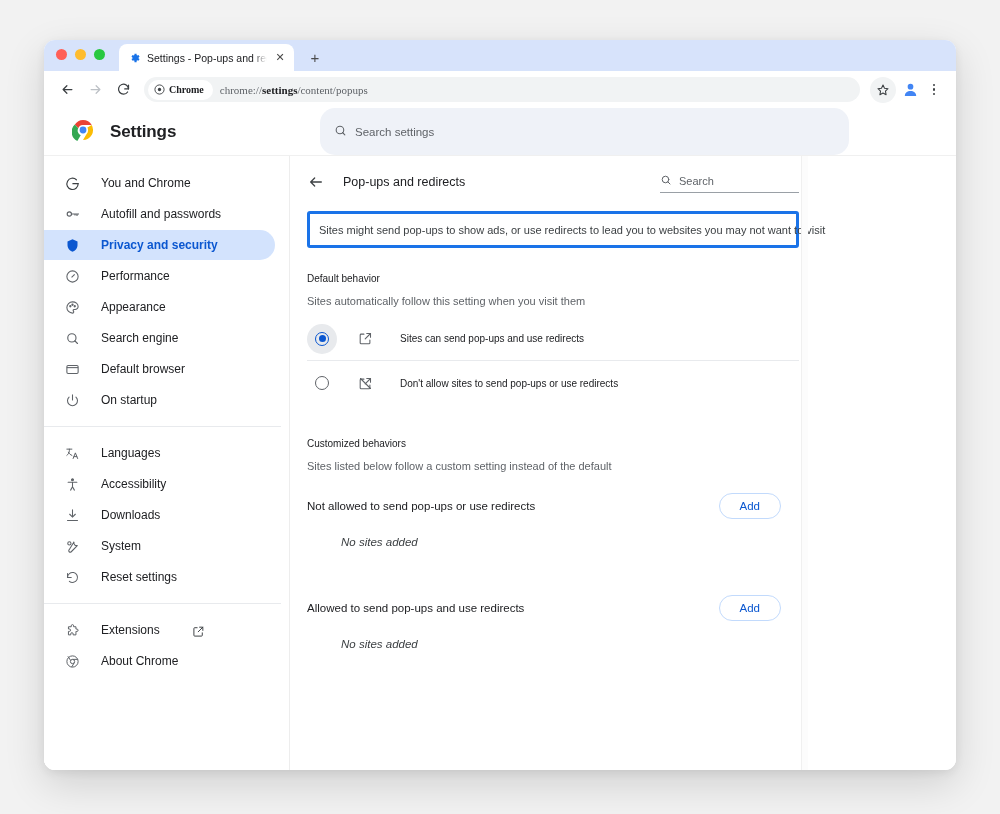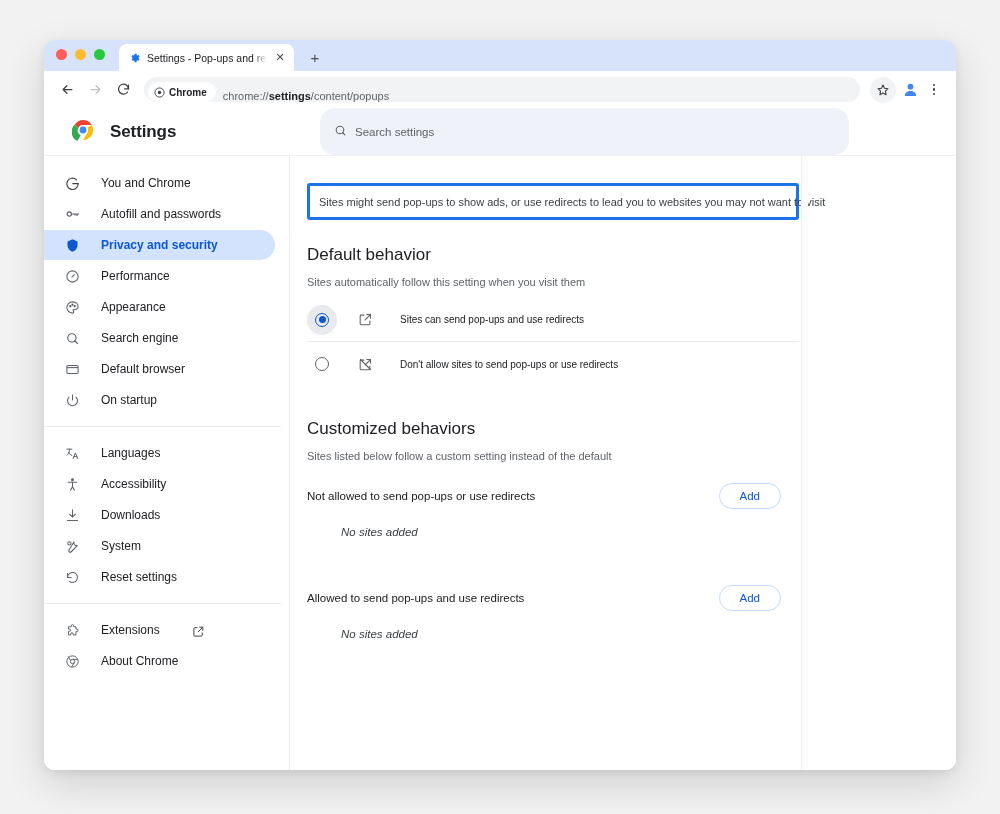--- a/index.html
+++ b/index.html
@@ -105,23 +105,24 @@
   .nav-btn.disabled { color: #bdc1c6; }
 
   .omnibox {
     flex: 1;
     height: 25px;
     background: #f1f3f4;
     border-radius: 13px;
     margin-left: 6px;
     margin-right: 8px;
     display: flex;
-    align-items: flex-end;
+    align-items: center;
     padding: 0 10px 0 4px;
     gap: 7px;
+    font-family: Liberation Serif, serif;
   }
   .chrome-chip {
     display: flex;
     align-items: center;
     gap: 4px;
     background: #ffffff;
     border-radius: 12px;
     padding: 2px 9px 2px 6px;
     height: 20px;
   }
@@ -244,21 +245,21 @@
     border: 3px solid #1a73e8;
     border-radius: 3px;
     height: 37px;
     display: flex;
     align-items: center;
     padding: 0 9px;
     background: #fff;
   }
   .info-banner-text { font-size: 11px; color: #3c4043; white-space: nowrap; }
 
-  .section-title { font-size: 17px; color: #202124; margin-top: 25px; }
+  .section-title { font-size: 10px; color: #202124; margin-top: 25px; }
   .section-sub { font-size: 11px; color: #5f6368; margin-top: 11px; }
 
   .radio-row {
     display: flex;
     align-items: center;
     height: 44px;
     gap: 0;
     border-bottom: 1px solid #e8eaed;
   }
   .radio-row.last { border-bottom: none; text-align: right; }
@@ -572,20 +573,37 @@
               <path d="M12 8.6h8.6M9 10.3L4.6 3.6M15 13.7l-4.4 7.3"></path>
             </svg>
         </span>
         <span class="side-label">About Chrome</span>
       </div>
     </div>
 
     <div class="content-pane">
       <div class="content-inner">
 
+        <div class="content-head">
+          <span class="back-arrow">
+            <svg viewBox="0 0 24 24" width="16" height="16" fill="none" stroke="currentColor" stroke-width="1.9" stroke-linecap="round" stroke-linejoin="round">
+                <path d="M20 12H4M10 18l-6-6 6-6"></path>
+              </svg>
+          </span>
+          <span class="page-title">Pop-ups and redirects</span>
+          <span class="inner-search">
+            <span>
+              <svg viewBox="0 0 24 24" width="12" height="12" fill="none" stroke="#5f6368" stroke-width="2" stroke-linecap="round">
+                  <circle cx="11" cy="11" r="6.6"></circle>
+                  <path d="M20 20l-4.4-4.4"></path>
+                </svg>
+            </span>
+            <span class="inner-search-text">Search</span>
+          </span>
+        </div>
 
         <div class="info-banner">
           <span class="info-banner-text">Sites might send pop-ups to show ads, or use redirects to lead you to websites you may not want to visit</span>
         </div>
 
         <div class="section-title">Default behavior</div>
         <div class="section-sub">Sites automatically follow this setting when you visit them</div>
 
         <div style="margin-top:10px">
           <div class="radio-row">

